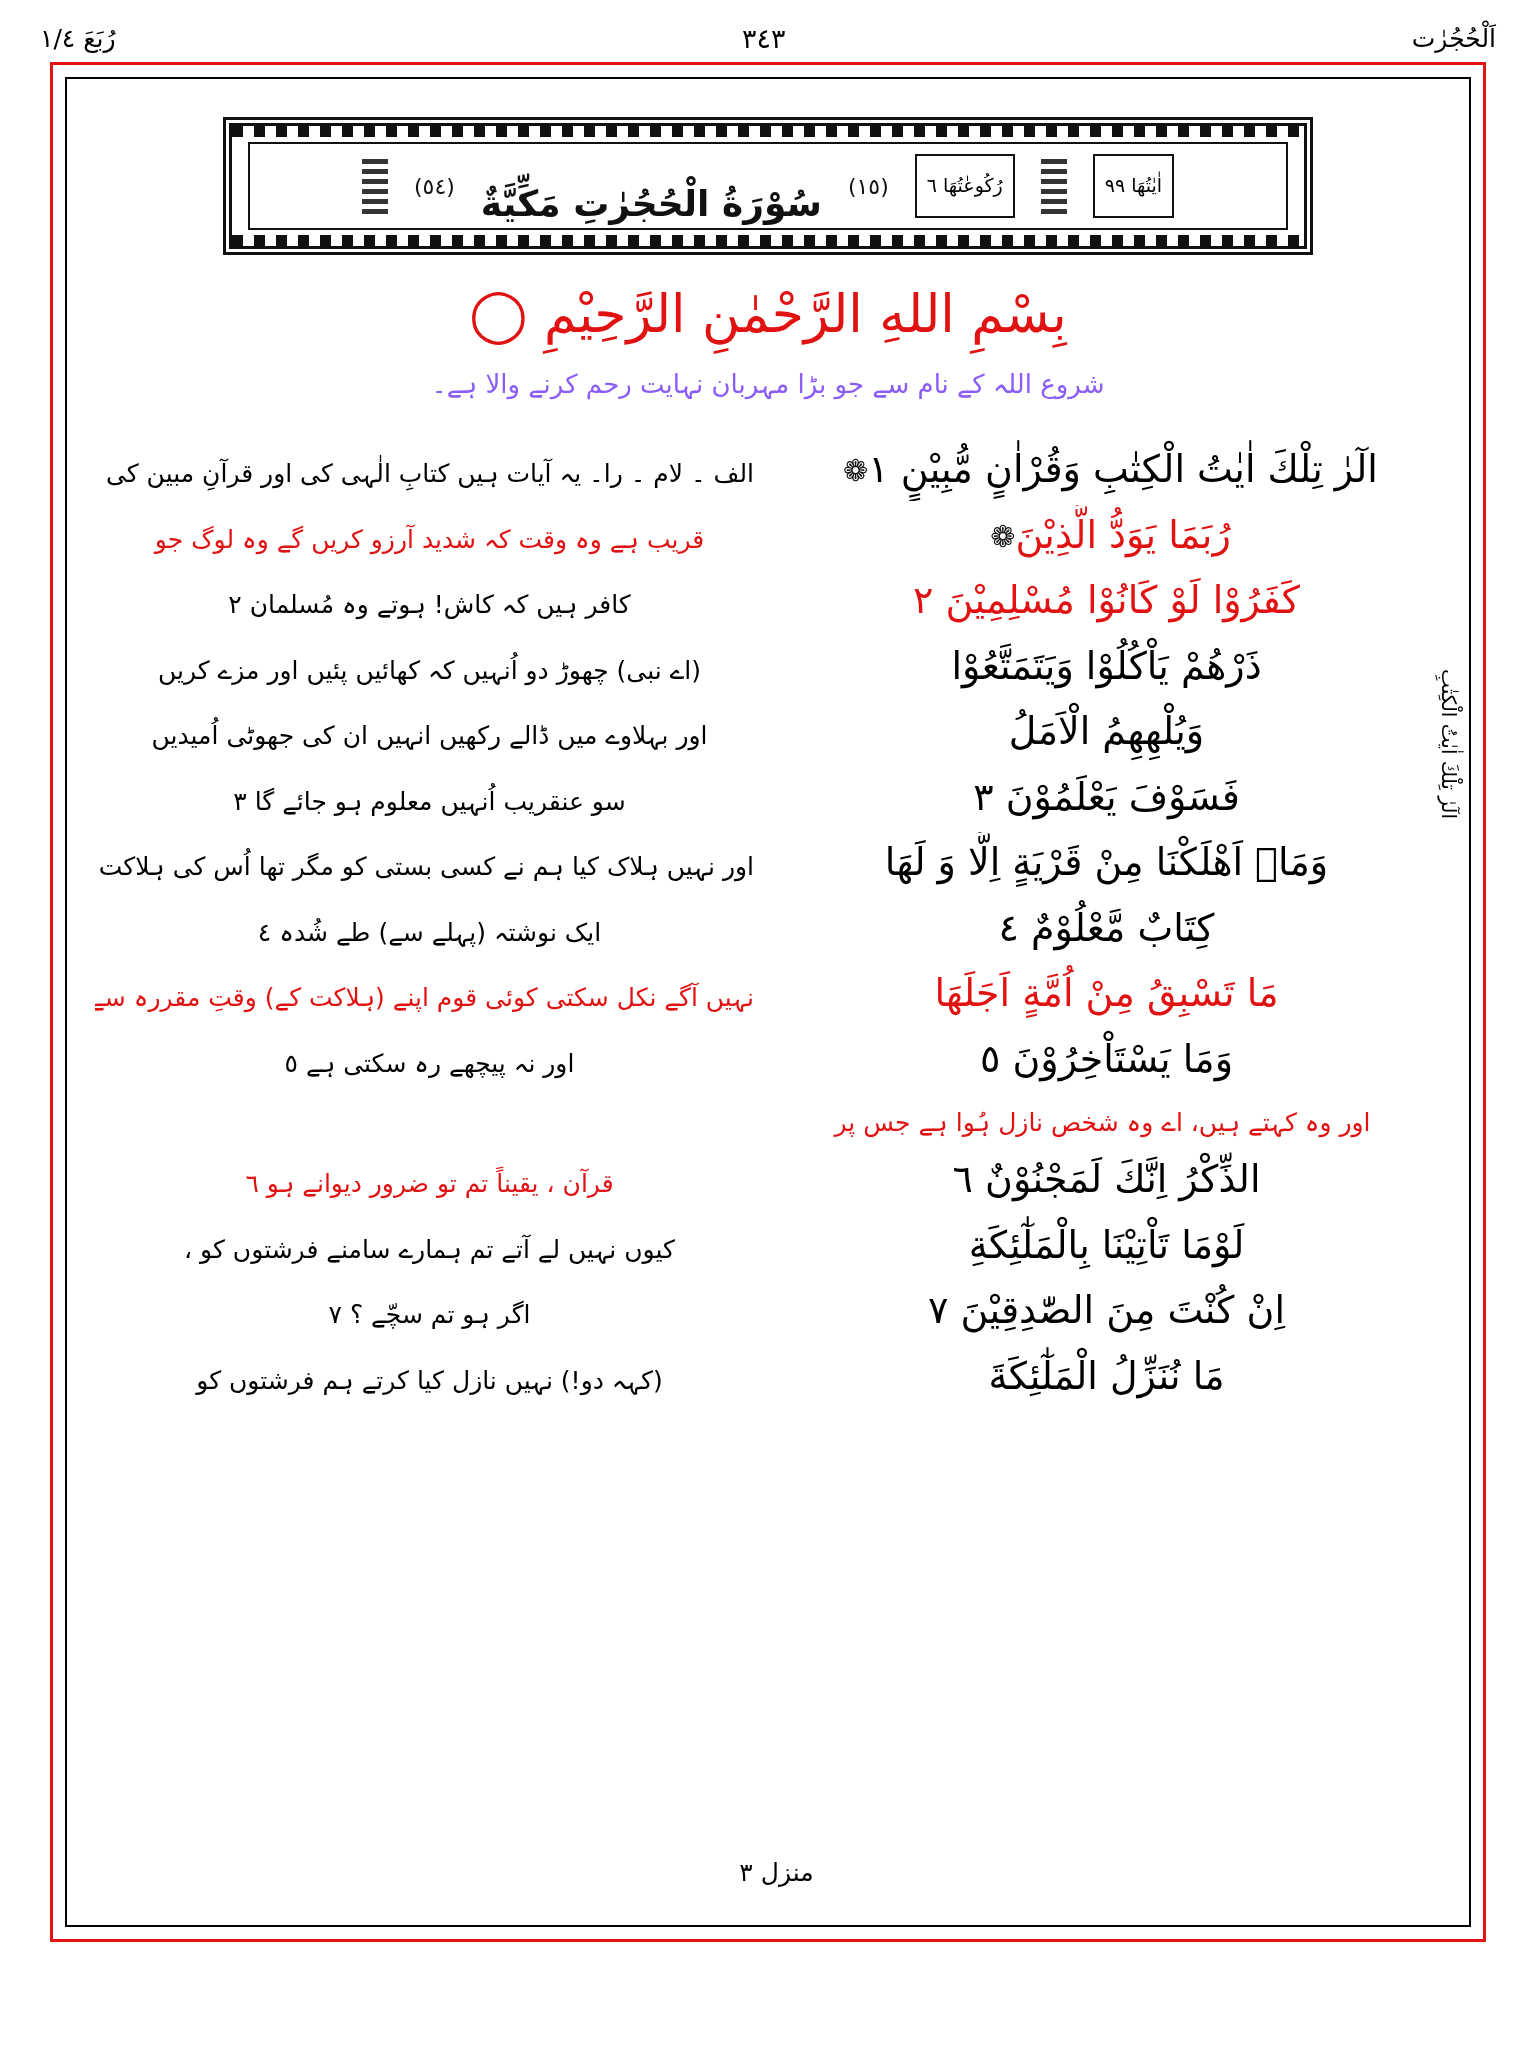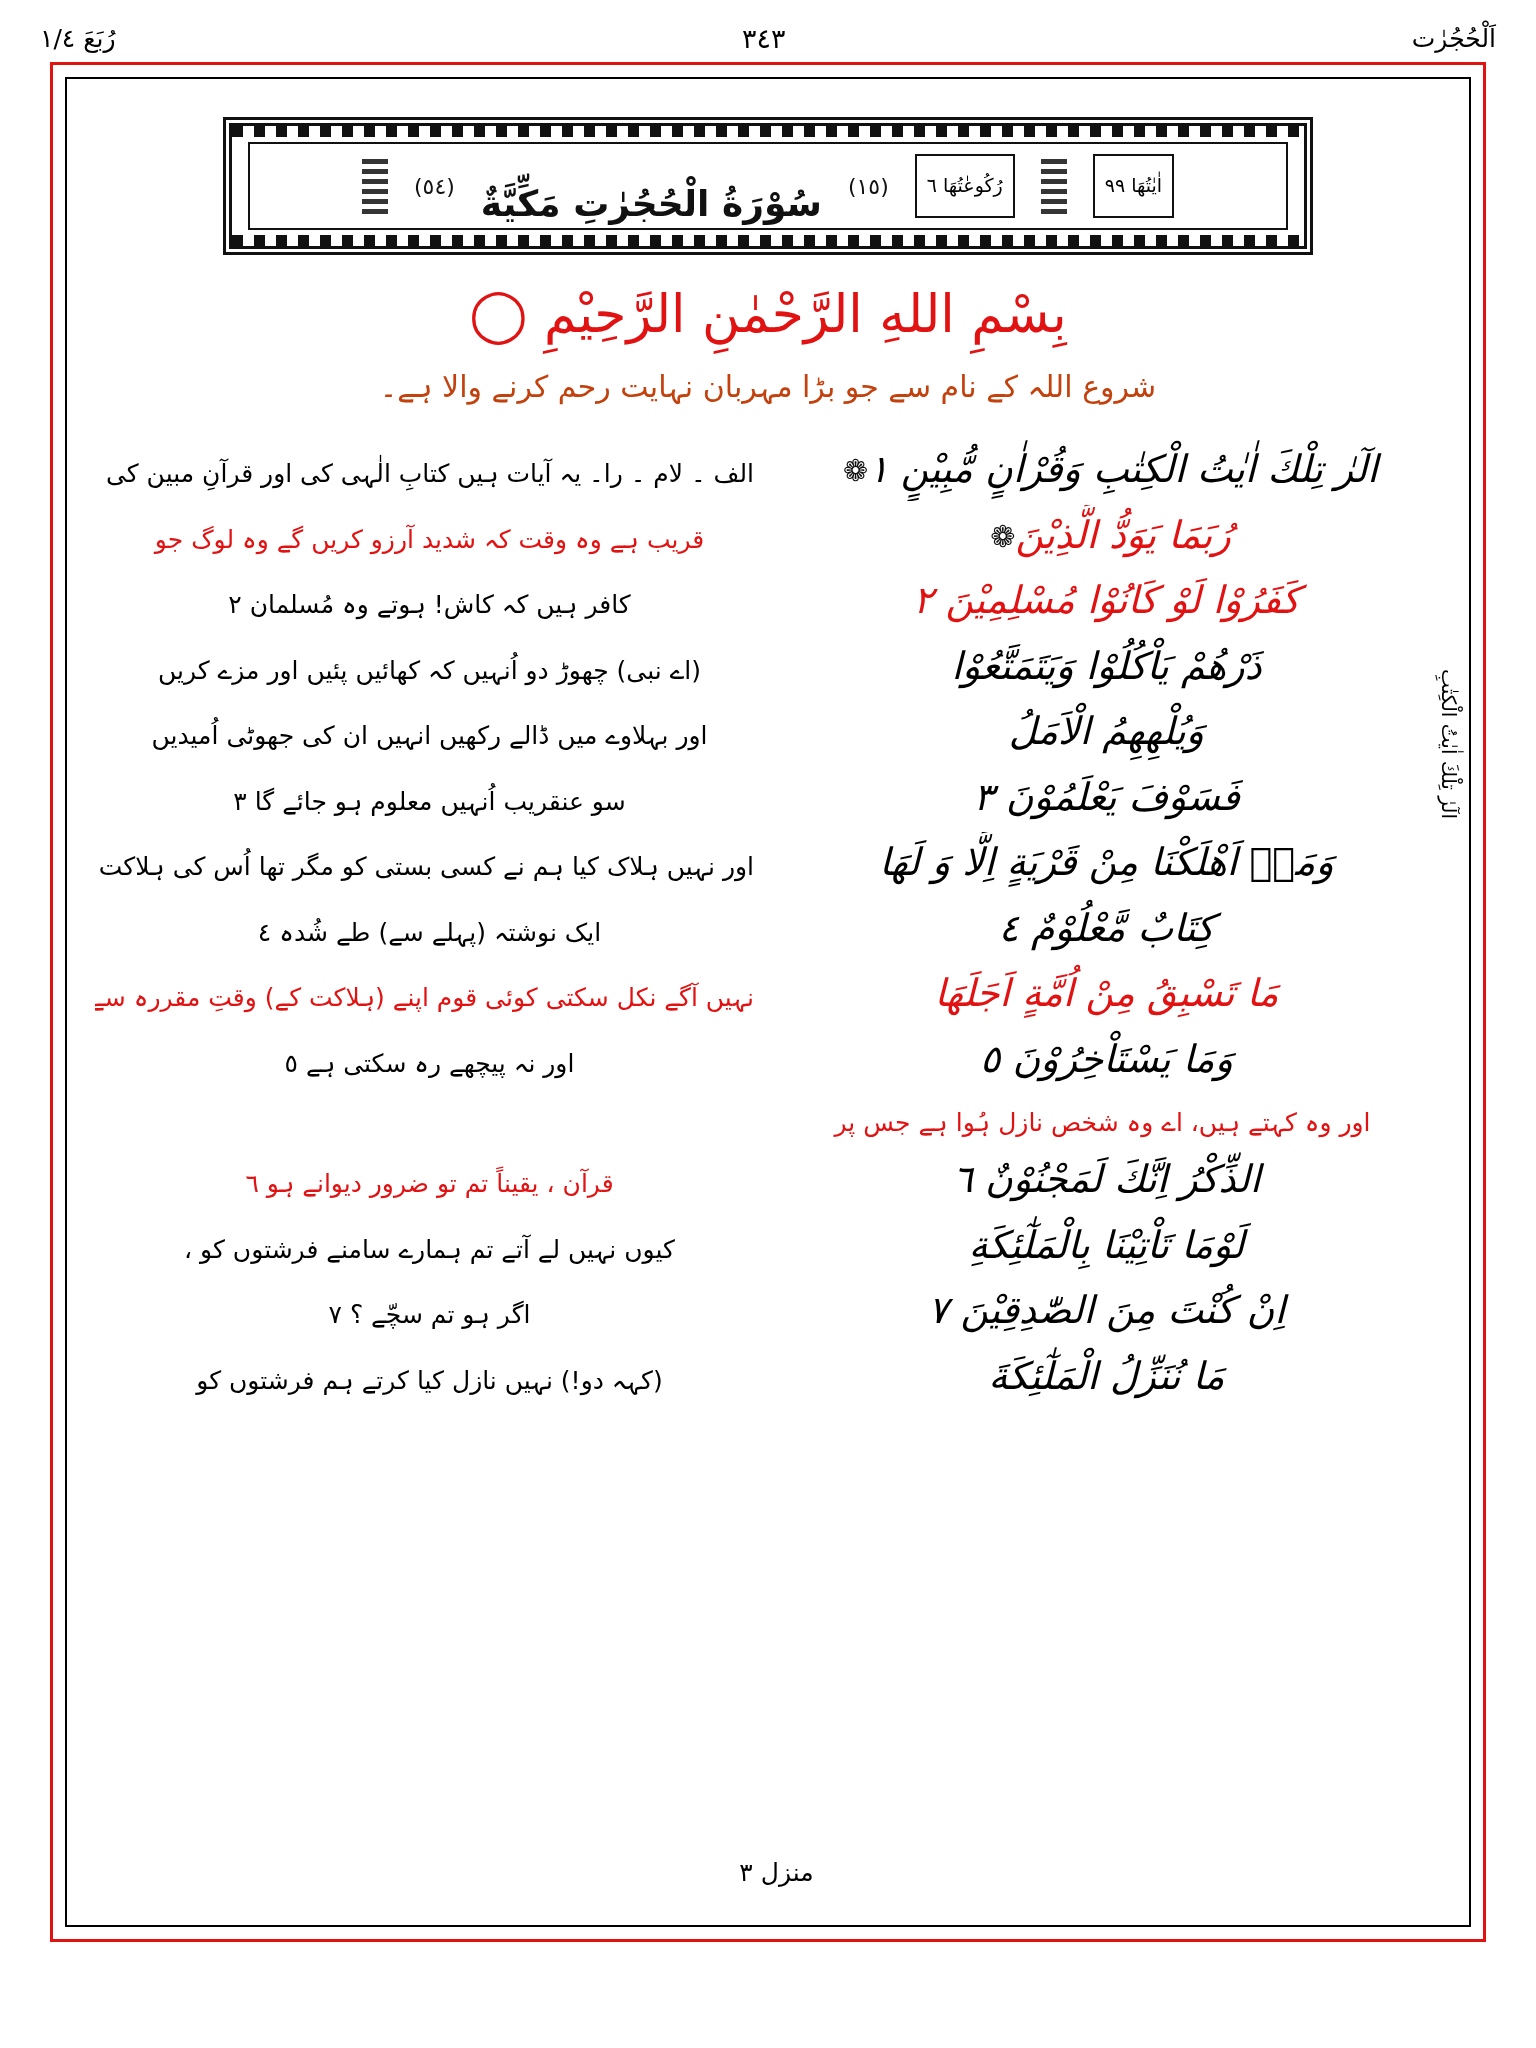--- a/index.html
+++ b/index.html
@@ -138,22 +138,22 @@
     color: #e11212;
     white-space: nowrap;
   }
 
   .bism-urdu {
     position: absolute;
     top: 290px;
     left: 0; right: 0;
     text-align: center;
     direction: rtl;
-    font-size: 30px;
-    color: #c2410c;
+    font-size: 26px;
+    color: #8b5cf6;
     white-space: nowrap;
   }
 
   
   .verses {
     position: absolute;
     top: 360px;
     left: 28px;
     right: 28px;
     bottom: 26px;
@@ -170,21 +170,20 @@
     box-sizing: border-box;
     padding-left: 14px;
     padding-right: 10px;
     direction: rtl;
     text-align: center;
     font-size: 38px;
     line-height: 1.62;
     color: #000;
     white-space: nowrap;
     overflow: hidden;
-    font-style: italic;
   }
   .ar.red { color: #e11212; }
   .ar.black { color: #000; }
   .ur {
     width: 50%;
     box-sizing: border-box;
     padding-right: 14px;
     padding-left: 10px;
     direction: rtl;
     text-align: center;

